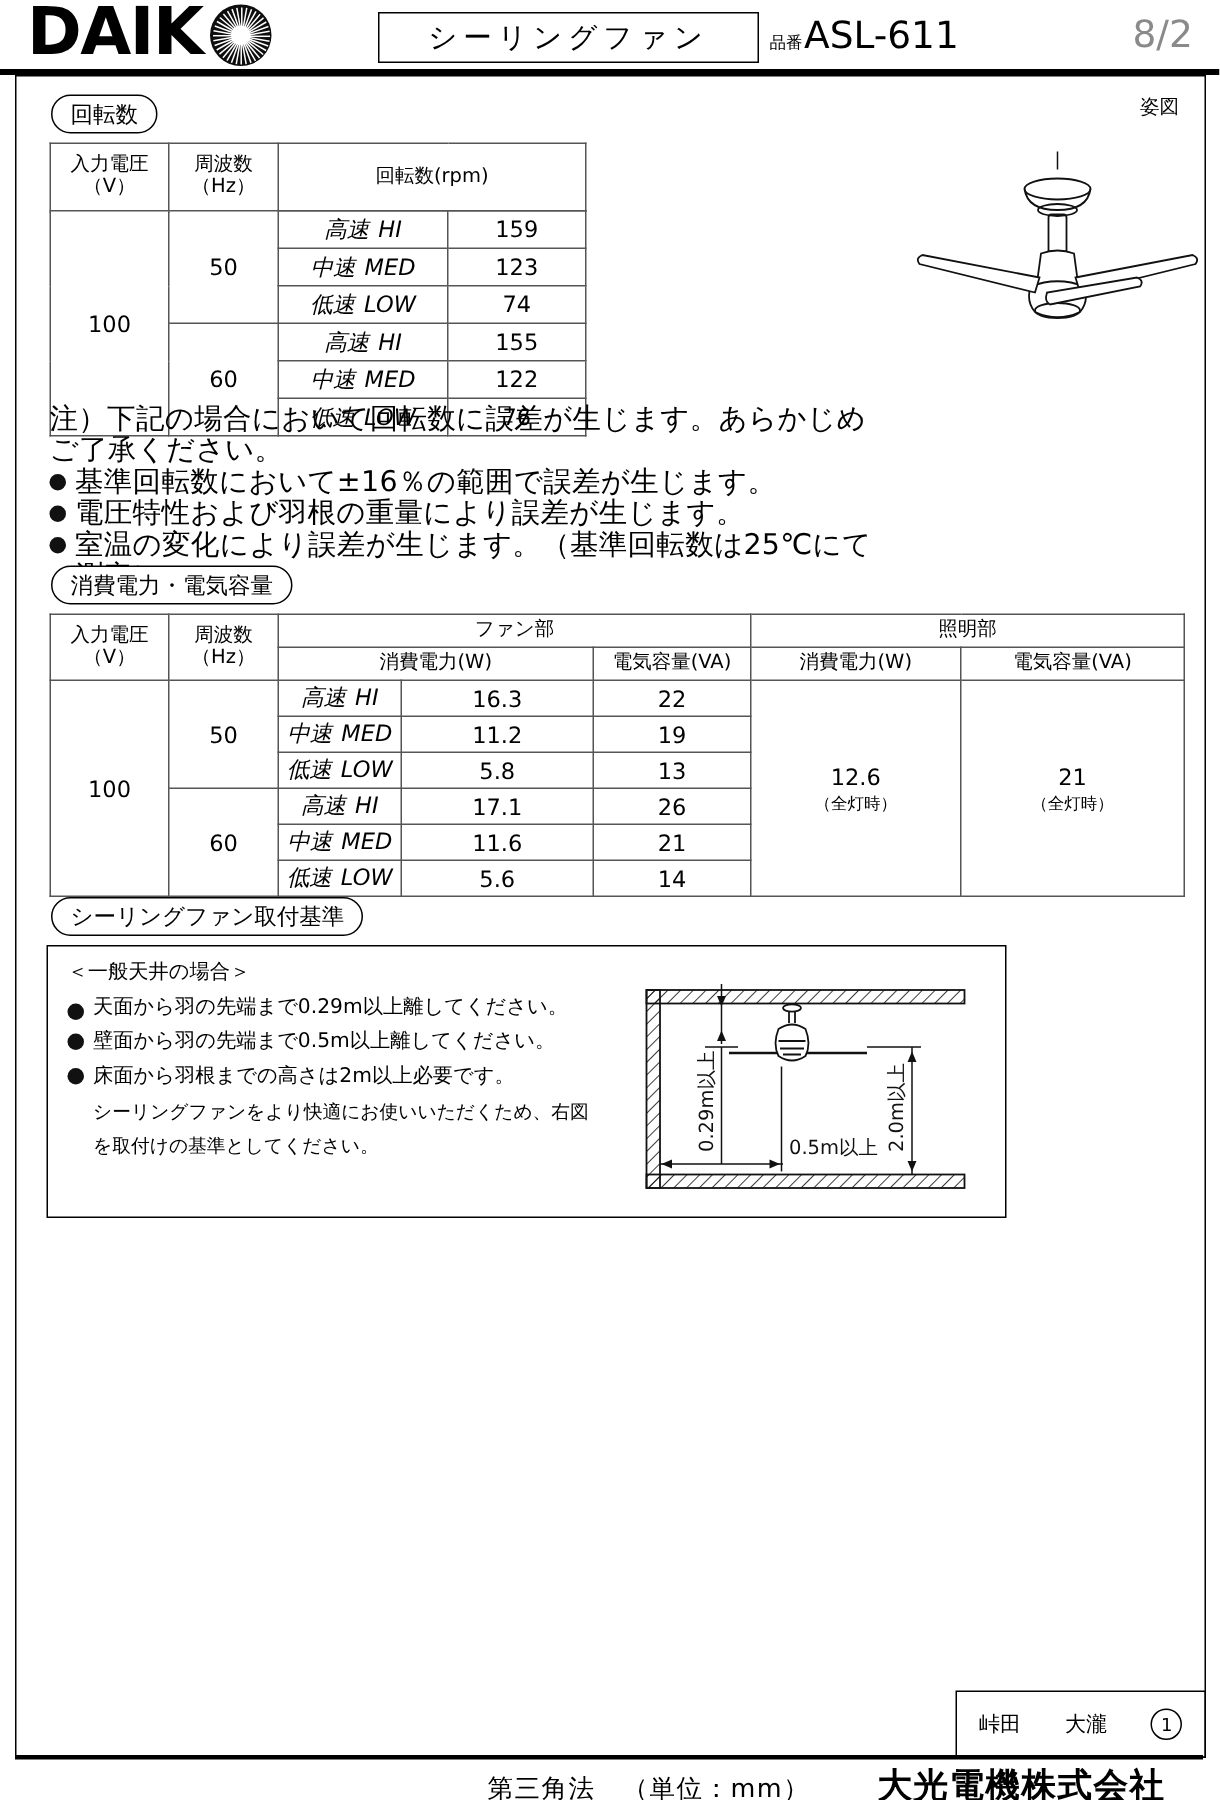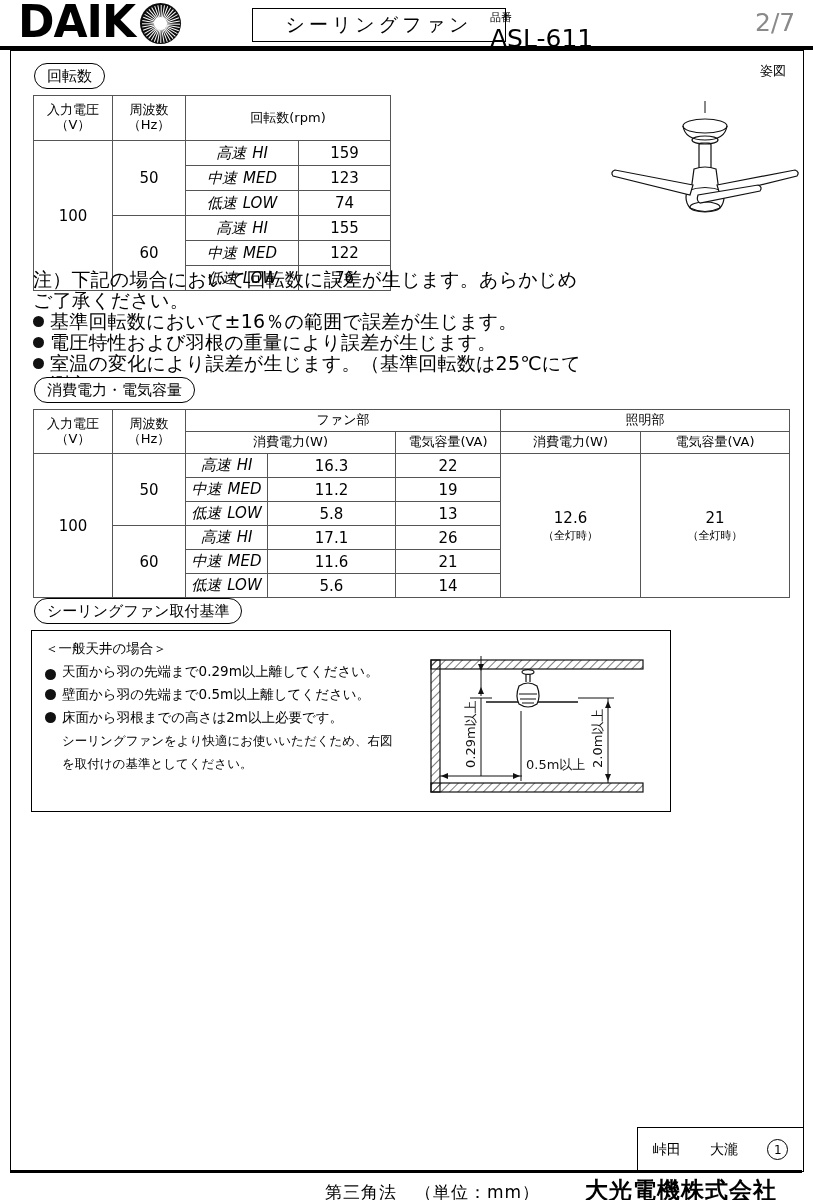--- a/index.html
+++ b/index.html
@@ -28,21 +28,21 @@
   #logo .burst .core{
     position:absolute;left:50%;top:50%;width:13px;height:13px;margin:-6.5px 0 0 -6.5px;
     background:#fff;border-radius:50%;
   }
 
   #title-box{
     left:252px;top:8px;width:252px;height:32px;border:1.5px solid #000;
     display:flex;align-items:center;justify-content:center;
     font-size:19px;letter-spacing:4px;
   }
-  #model-wrap{left:489px;top:10px;display:flex;align-items:baseline;flex-direction:column;}
+  #model-wrap{left:513px;top:10px;display:flex;align-items:baseline;}
   #model-label{font-size:11px;letter-spacing:0px;}
   #model-no{font-size:25px;letter-spacing:0px;margin-left:1px;line-height:28px;}
   #page-no{left:755px;top:8px;font-size:25px;color:#8a8a8a;}
   #header-rule{left:0;top:46px;width:813px;height:4px;background:#000;}
 
   
   #frame{left:10px;top:50px;width:792px;height:1120px;border:1.5px solid #000;}
 
   
   .pill{
@@ -133,21 +133,21 @@
 </div>
 
 <div class="abs" id="title-box">
   <span>シーリングファン</span>
 </div>
 
 <div class="abs" id="model-wrap">
   <span id="model-label">品番</span>
   <span id="model-no">ASL-611</span>
 </div>
-<div class="abs" id="page-no">2/7</div>
+<div class="abs" id="page-no">8/2</div>
 <div class="abs" id="header-rule"></div>
 
 <div class="abs" id="frame"></div>
 
 <div class="abs" id="shizu">姿図</div>
 
 <div class="abs" style="left:610px;top:85px;width:190px;height:130px;">
 <svg width="190" height="130" viewBox="0 0 190 130">
   <g fill="none" stroke="#111" stroke-width="1.2">
     <ellipse cx="95" cy="41" rx="22" ry="7"></ellipse>

